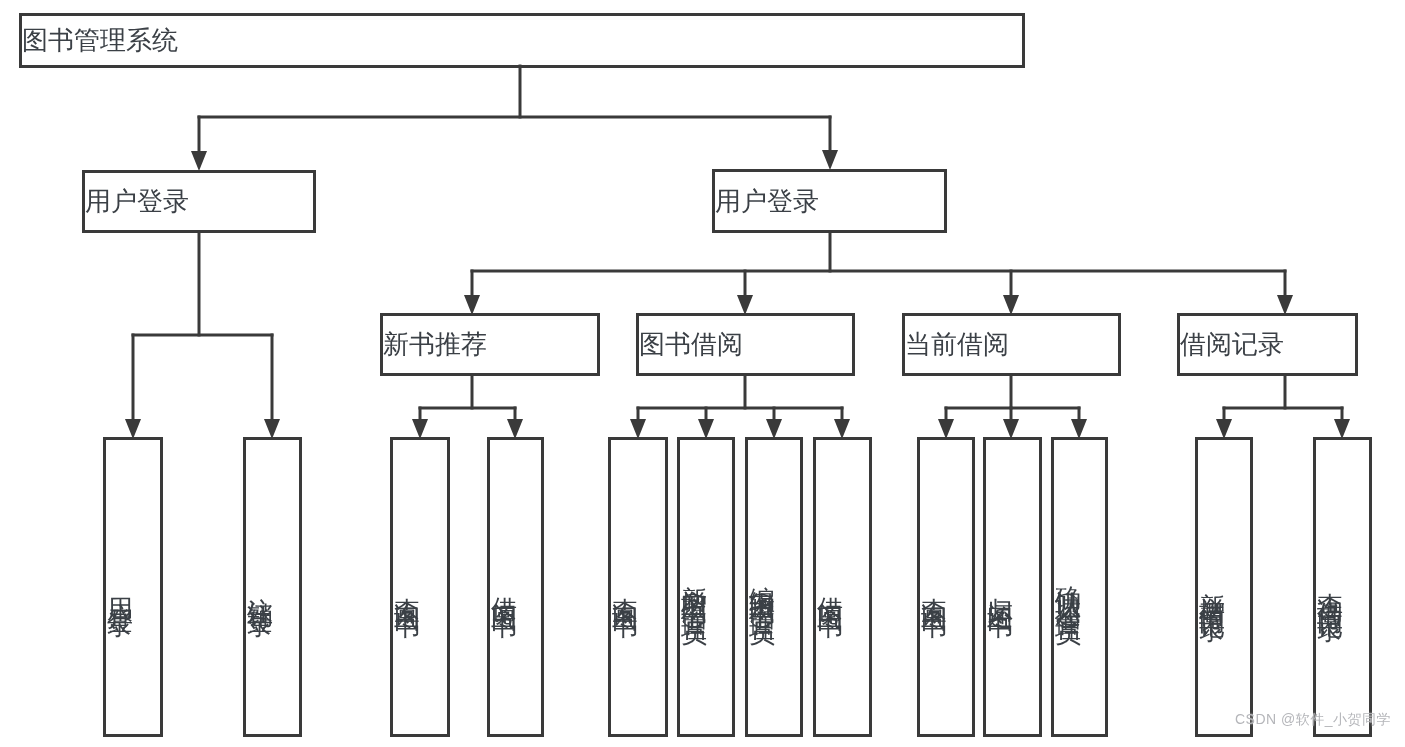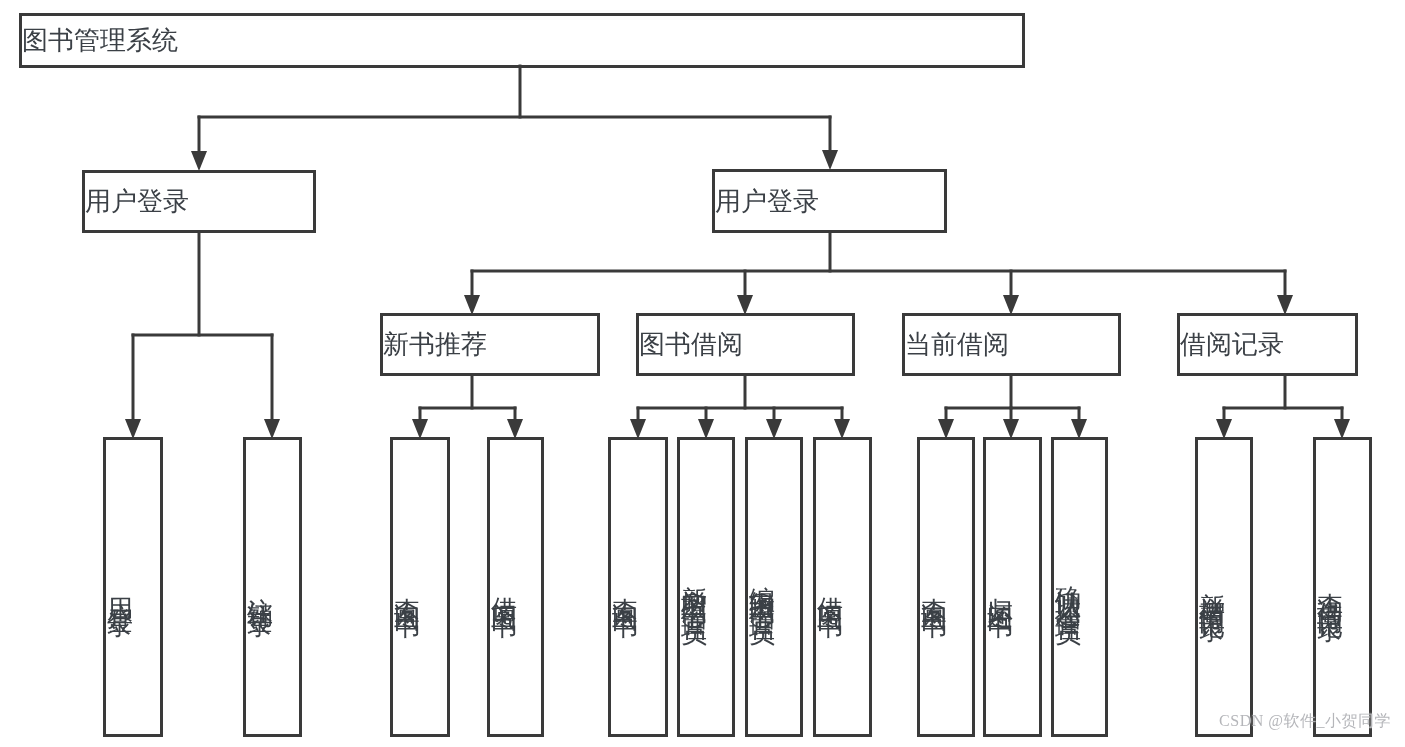--- a/index.html
+++ b/index.html
@@ -45,25 +45,24 @@
   }
   .leaf .v{
     writing-mode:vertical-rl;
     letter-spacing:5px;
     white-space:nowrap;
   }
   .watermark{
     position:absolute;
     right:14px;top:711px;
     z-index:4;
-    font-size:16px;
+    font-size:14px;
     letter-spacing:0.5px;
     color:var(--watermark,#b5b6ba);
     text-shadow:0 0 2px #ffffff;
-    font-family:Liberation Serif, serif;
   }
 </style>
 </head>
 <body>
 
 <div class="canvas">
 
   <svg class="connectors" viewBox="0 0 1405 747" xmlns="http://www.w3.org/2000/svg" aria-hidden="true">
 
     <path class="ln" d="M520 66 V117"></path>

